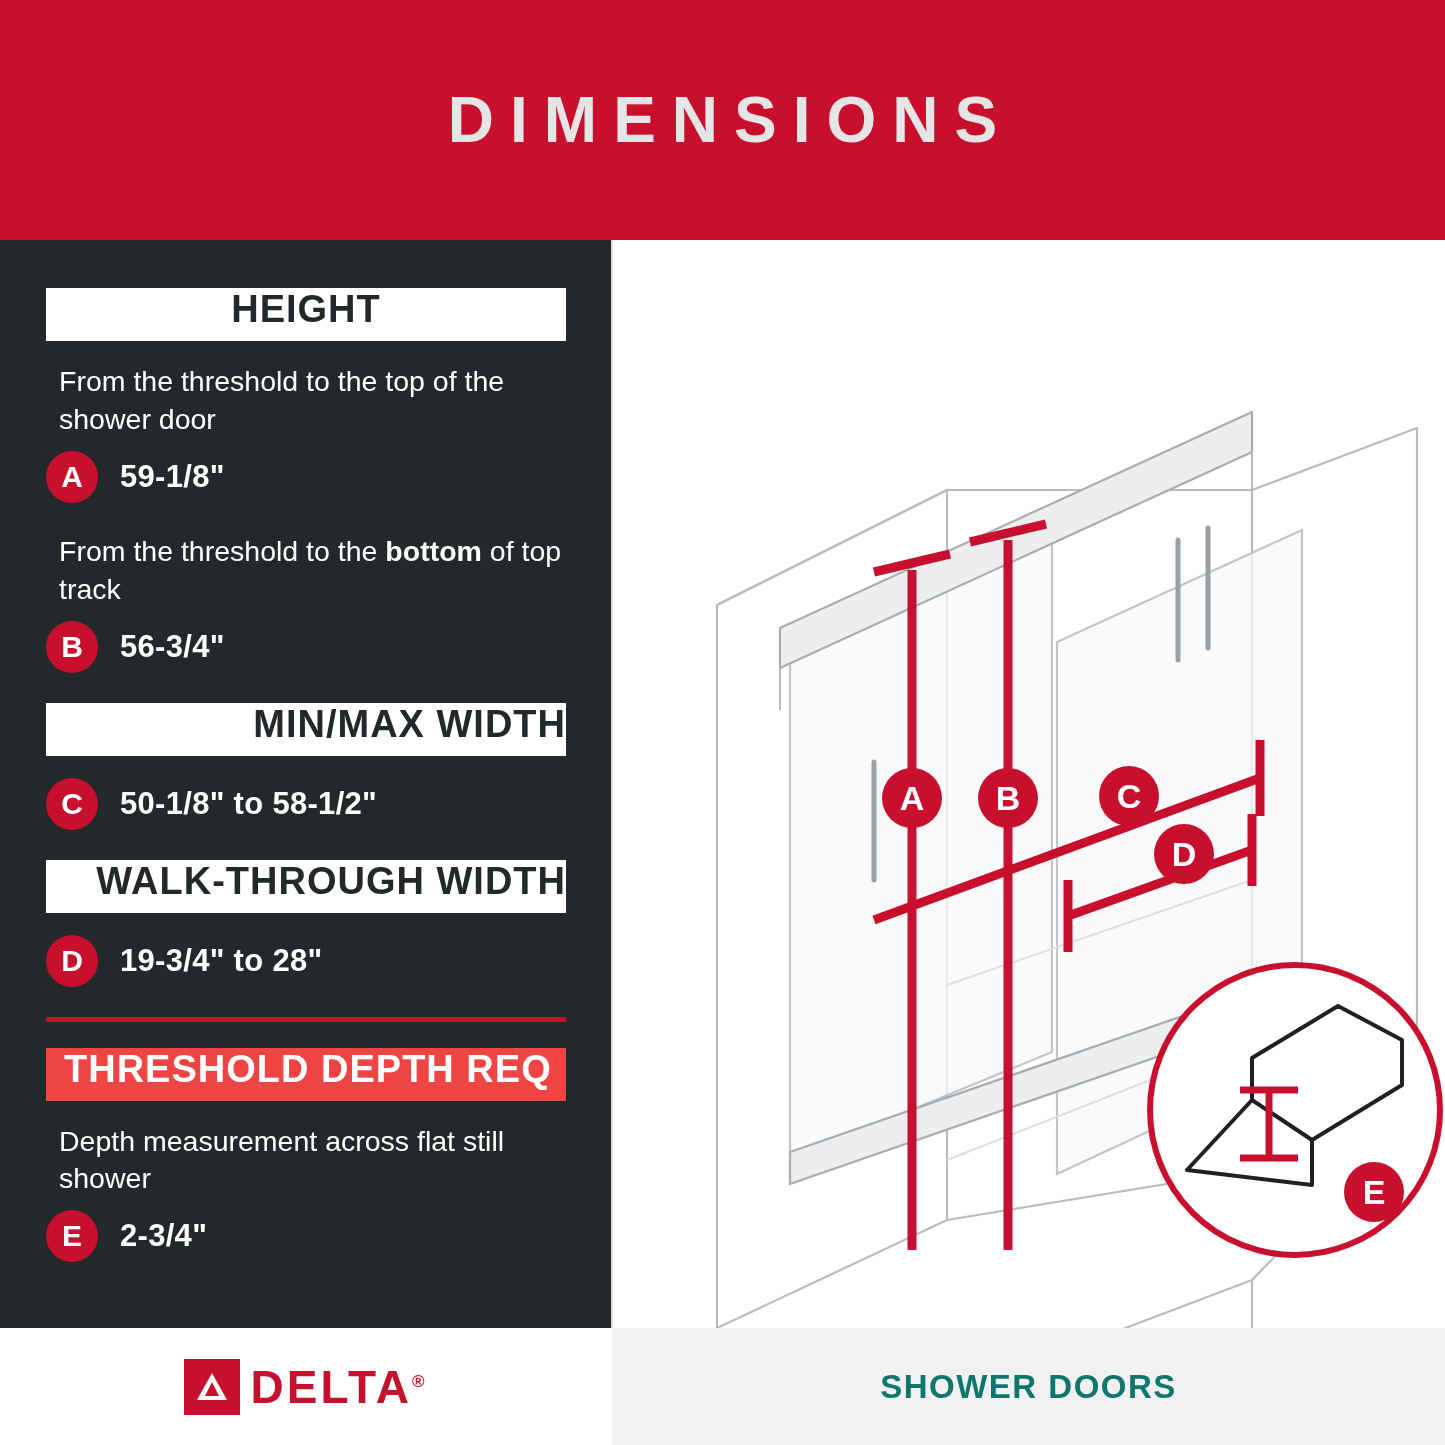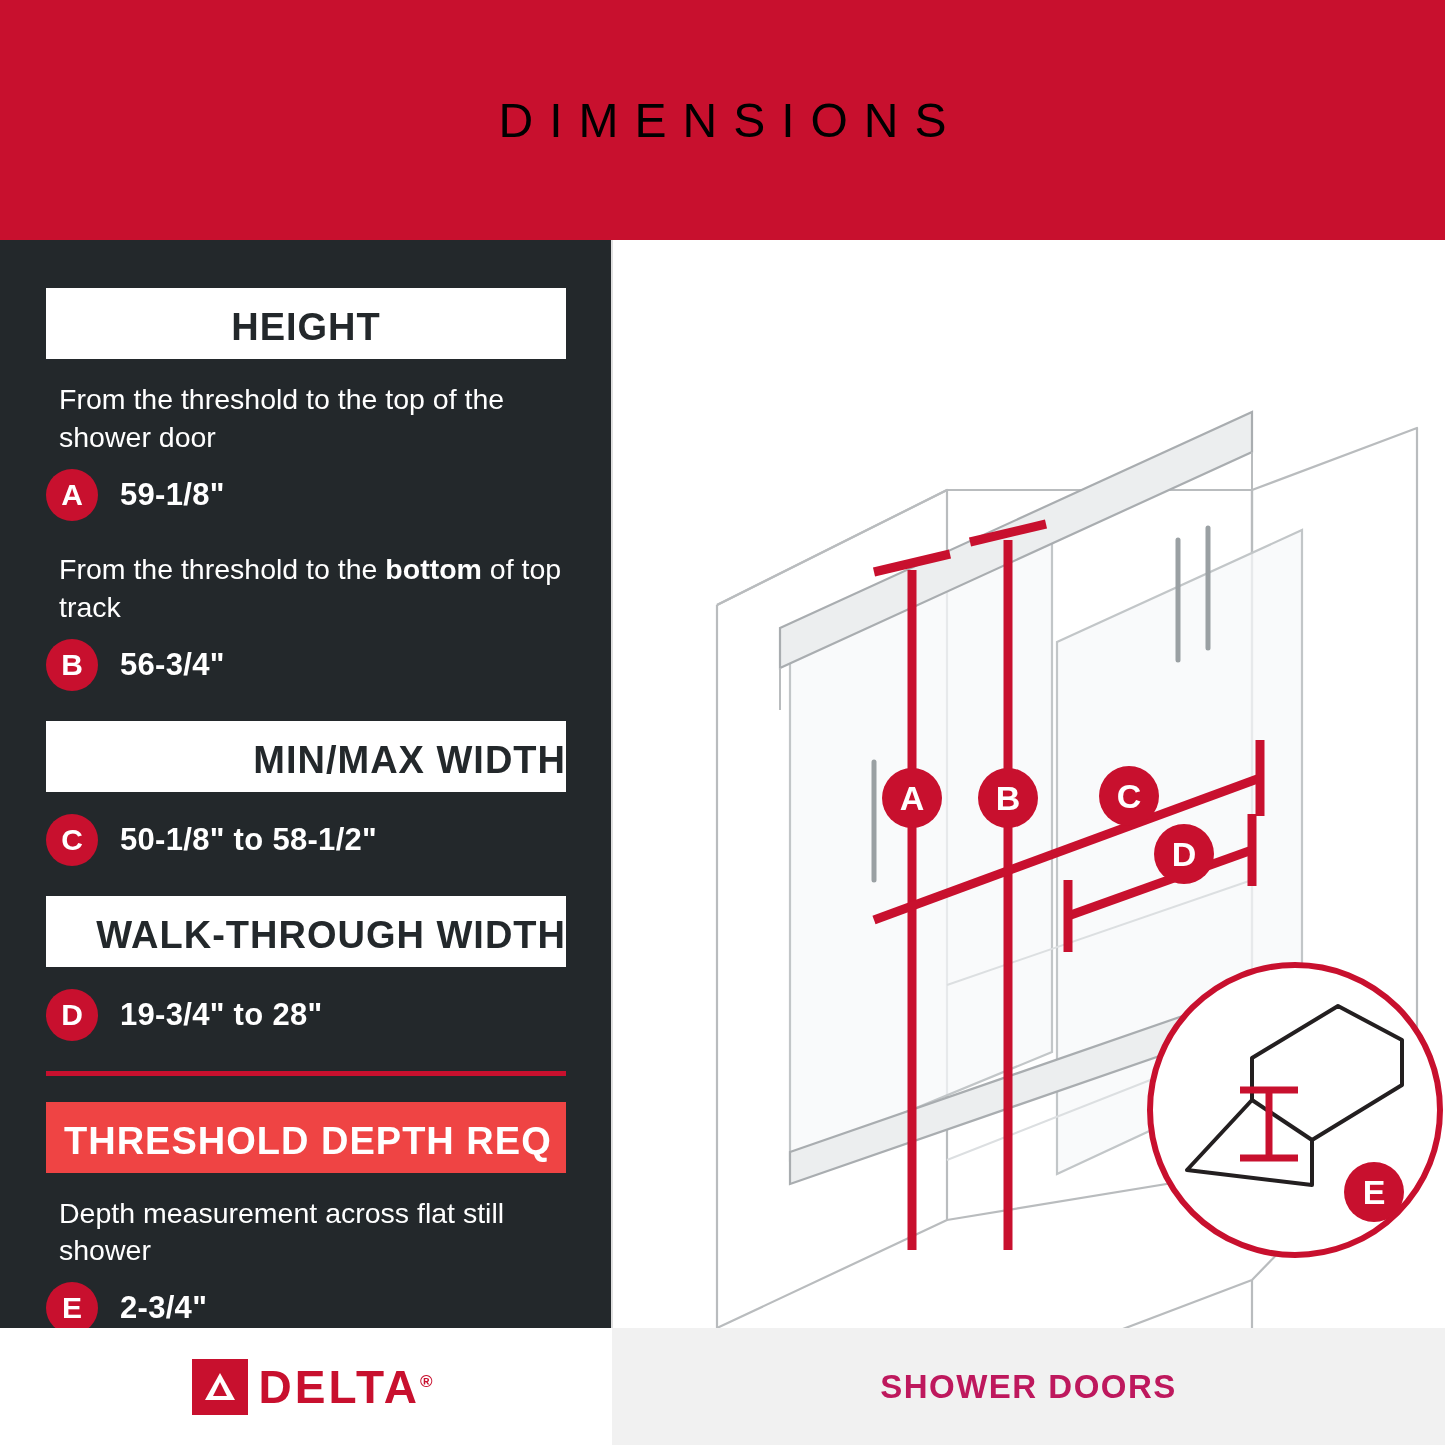--- a/index.html
+++ b/index.html
@@ -11,41 +11,41 @@
   }
   .page{position:relative;width:1445px;height:1445px;}
 
   
   .header{
     position:absolute;left:0;top:0;width:1445px;height:240px;
     background:#c8102e;
     display:flex;align-items:center;justify-content:center;
   }
   .header-title{
-    color:#000000;
-    font-size:48px;
-    font-weight:normal;
+    color:#e5e5e5;
+    font-size:64px;
+    font-weight:bold;
     letter-spacing:16px;
     text-indent:16px;
   }
 
   
   .left-panel{
     position:absolute;left:0;top:240px;width:612px;height:1088px;
     background:#23282b;
     box-sizing:border-box;
     padding:48px 46px 0 46px;
   }
   .sec-head{
     background:#ffffff;
     color:#23282b;
     font-size:38px;
     font-weight:bold;
     letter-spacing:1px;
-    padding:18px 0 10px 0;
+    padding:0 0 10px 0;
     text-align:center;
     margin-bottom:22px;
   }
   .sec-head.left{ text-align:right; padding-left:18px; }
   .sec-head.red{
     background:#ef4444;color:#ffffff;text-align:left;padding-left:18px;
   }
   .desc{
     color:#ffffff;
     font-size:28.5px;
@@ -74,31 +74,31 @@
 
   
   .right-panel{
     position:absolute;left:612px;top:240px;width:833px;height:1088px;
     background:#ffffff;
   }
   .illus{position:absolute;left:0;top:0;width:833px;height:1088px;}
 
   
   .footer-left{
-    position:absolute;left:8px;top:1328px;width:612px;height:117px;
+    position:absolute;left:0;top:1328px;width:612px;height:117px;
     background:#ffffff;
     display:flex;align-items:center;justify-content:center;
   }
   .footer-right{
     position:absolute;left:612px;top:1328px;width:833px;height:117px;
     background:#f1f1f1;
     display:flex;align-items:center;justify-content:center;
   }
   .footer-label{
-    font-size:33px;font-weight:bold;color:#be185d;letter-spacing:1.5px;text-align:center;
+    font-size:33px;font-weight:bold;color:#0f766e;letter-spacing:1.5px;text-align:center;
   }
   .logo{display:flex;align-items:center;}
   .logo-mark{
     width:56px;height:56px;background:#c8102e;
     display:flex;align-items:center;justify-content:center;
     margin-right:10px;
   }
   .logo-text{
     color:#c8102e;font-size:46px;font-weight:bold;letter-spacing:3px;
   }

